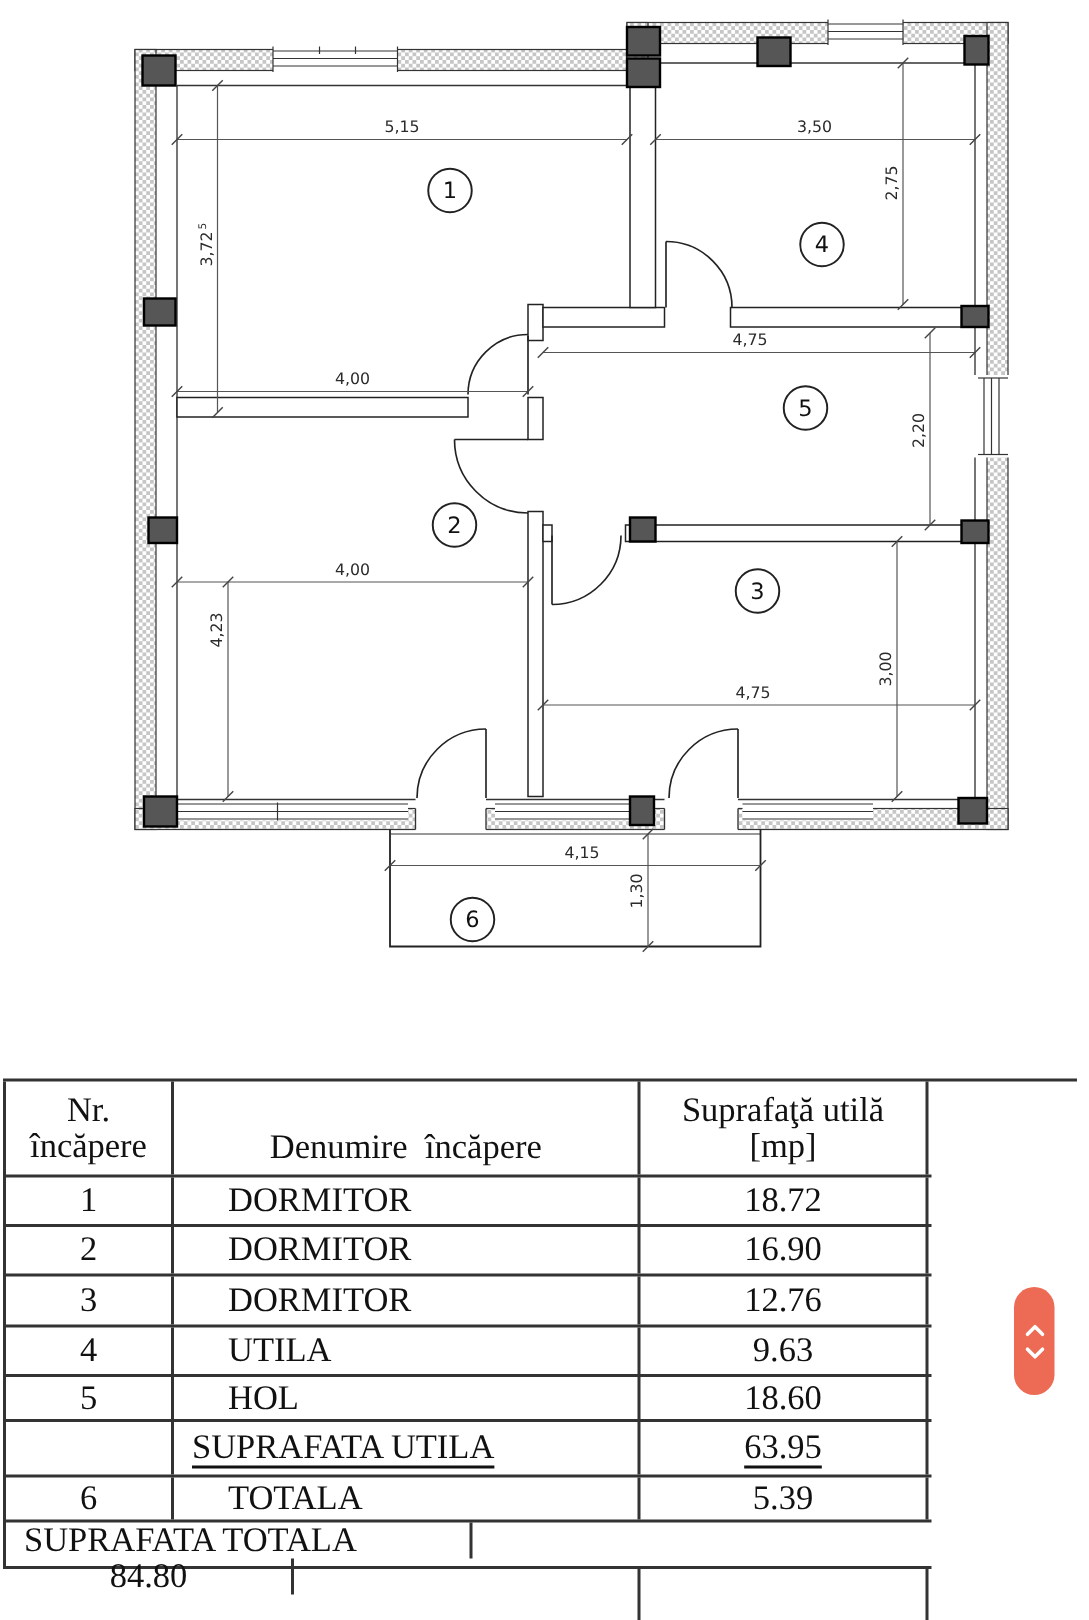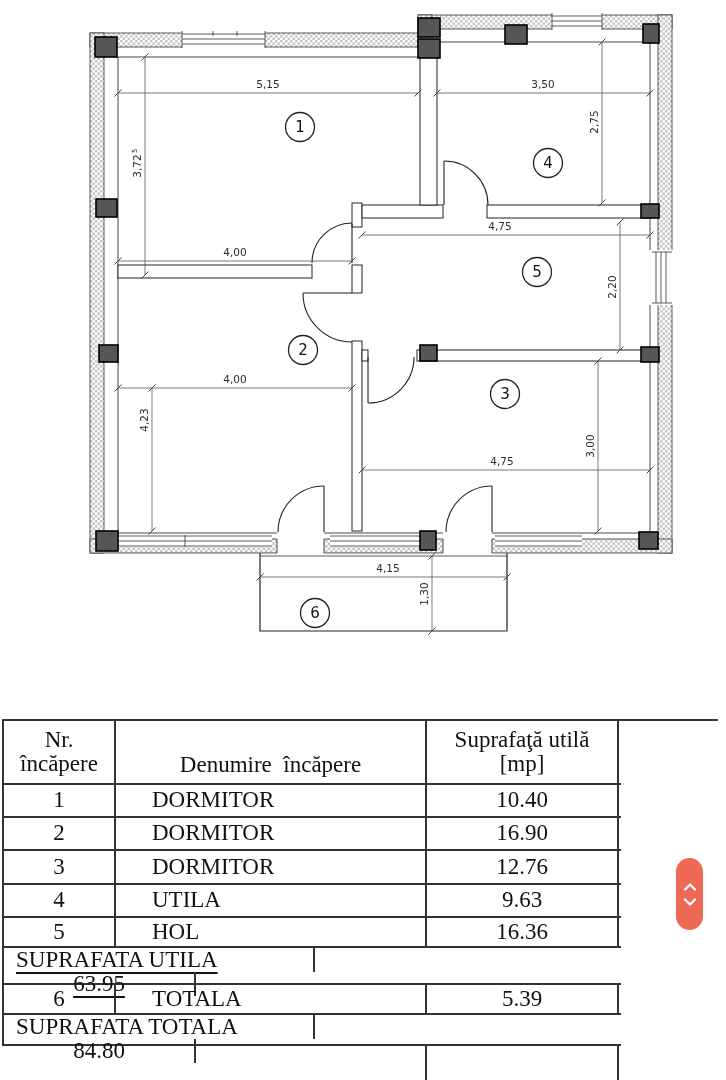--- a/index.html
+++ b/index.html
@@ -25,21 +25,21 @@
   #table-topbar{position:absolute;left:2px;top:719px;width:722px;height:2px;background:#333;}
   #area-table{position:absolute;left:2px;top:721px;width:617px;border-left:2px solid #333;
               color:#111;}
   .trow{display:flex;border-bottom:2px solid #333;box-sizing:border-box;}
   .cell{box-sizing:border-box;display:flex;align-items:center;justify-content:center;
         font-size:23px;line-height:1.05;}
   .c1{width:112px;border-right:2px solid #333;flex-direction:column;}
   .c2{width:311px;border-right:2px solid #333;justify-content:flex-start;}
   .c3{width:192px;border-right:2px solid #333;flex-direction:column;}
   .hrow{height:64px;}
-  .r-std{height:33px;} .r-34{height:34px;} .r-30{height:30px;} .r-37{height:37px;flex-direction:column;} .r-31{height:31px;flex-direction:column;}
+  .r-std{height:33px;} .r-34{height:34px;} .r-30{height:30px;} .r-37{height:37px;} .r-31{height:31px;flex-direction:column;}
   .hdr2{align-items:flex-end;justify-content:center;padding-bottom:6px;}
   .ind-lg{padding-left:36px;} .ind-sm{padding-left:12px;}
   .u{text-decoration:underline;text-decoration-thickness:2px;text-underline-offset:5px;}
   .tailline{position:absolute;width:2px;height:34px;top:1046px;background:#333;}
   
   #scroll-pill{position:absolute;left:676px;top:858px;width:27px;height:72px;border-radius:14px;
                background:#ed6a55;display:flex;flex-direction:column;align-items:center;
                justify-content:center;gap:5px;cursor:pointer;}
 </style>
 </head>
@@ -309,41 +309,41 @@
       <div class="cell c2 hdr2">Denumire &nbsp;încăpere</div>
       <div class="cell c3">
         <span>Suprafaţă utilă</span>
         <span>[mp]</span>
       </div>
     </div>
 
     <div class="trow r-std">
       <div class="cell c1">1</div>
       <div class="cell c2 ind-lg">DORMITOR</div>
-      <div class="cell c3">10.40</div>
+      <div class="cell c3">18.72</div>
     </div>
     <div class="trow r-std">
       <div class="cell c1">2</div>
       <div class="cell c2 ind-lg">DORMITOR</div>
       <div class="cell c3">16.90</div>
     </div>
     <div class="trow r-34">
       <div class="cell c1">3</div>
       <div class="cell c2 ind-lg">DORMITOR</div>
       <div class="cell c3">12.76</div>
     </div>
     <div class="trow r-std">
       <div class="cell c1">4</div>
       <div class="cell c2 ind-lg">UTILA</div>
       <div class="cell c3">9.63</div>
     </div>
     <div class="trow r-30">
       <div class="cell c1">5</div>
       <div class="cell c2 ind-lg">HOL</div>
-      <div class="cell c3">16.36</div>
+      <div class="cell c3">18.60</div>
     </div>
     <div class="trow r-37">
       <div class="cell c1"></div>
       <div class="cell c2 ind-sm u">SUPRAFATA UTILA</div>
       <div class="cell c3 u">63.95</div>
     </div>
     <div class="trow r-30">
       <div class="cell c1">6</div>
       <div class="cell c2 ind-lg">TOTALA</div>
       <div class="cell c3">5.39</div>

